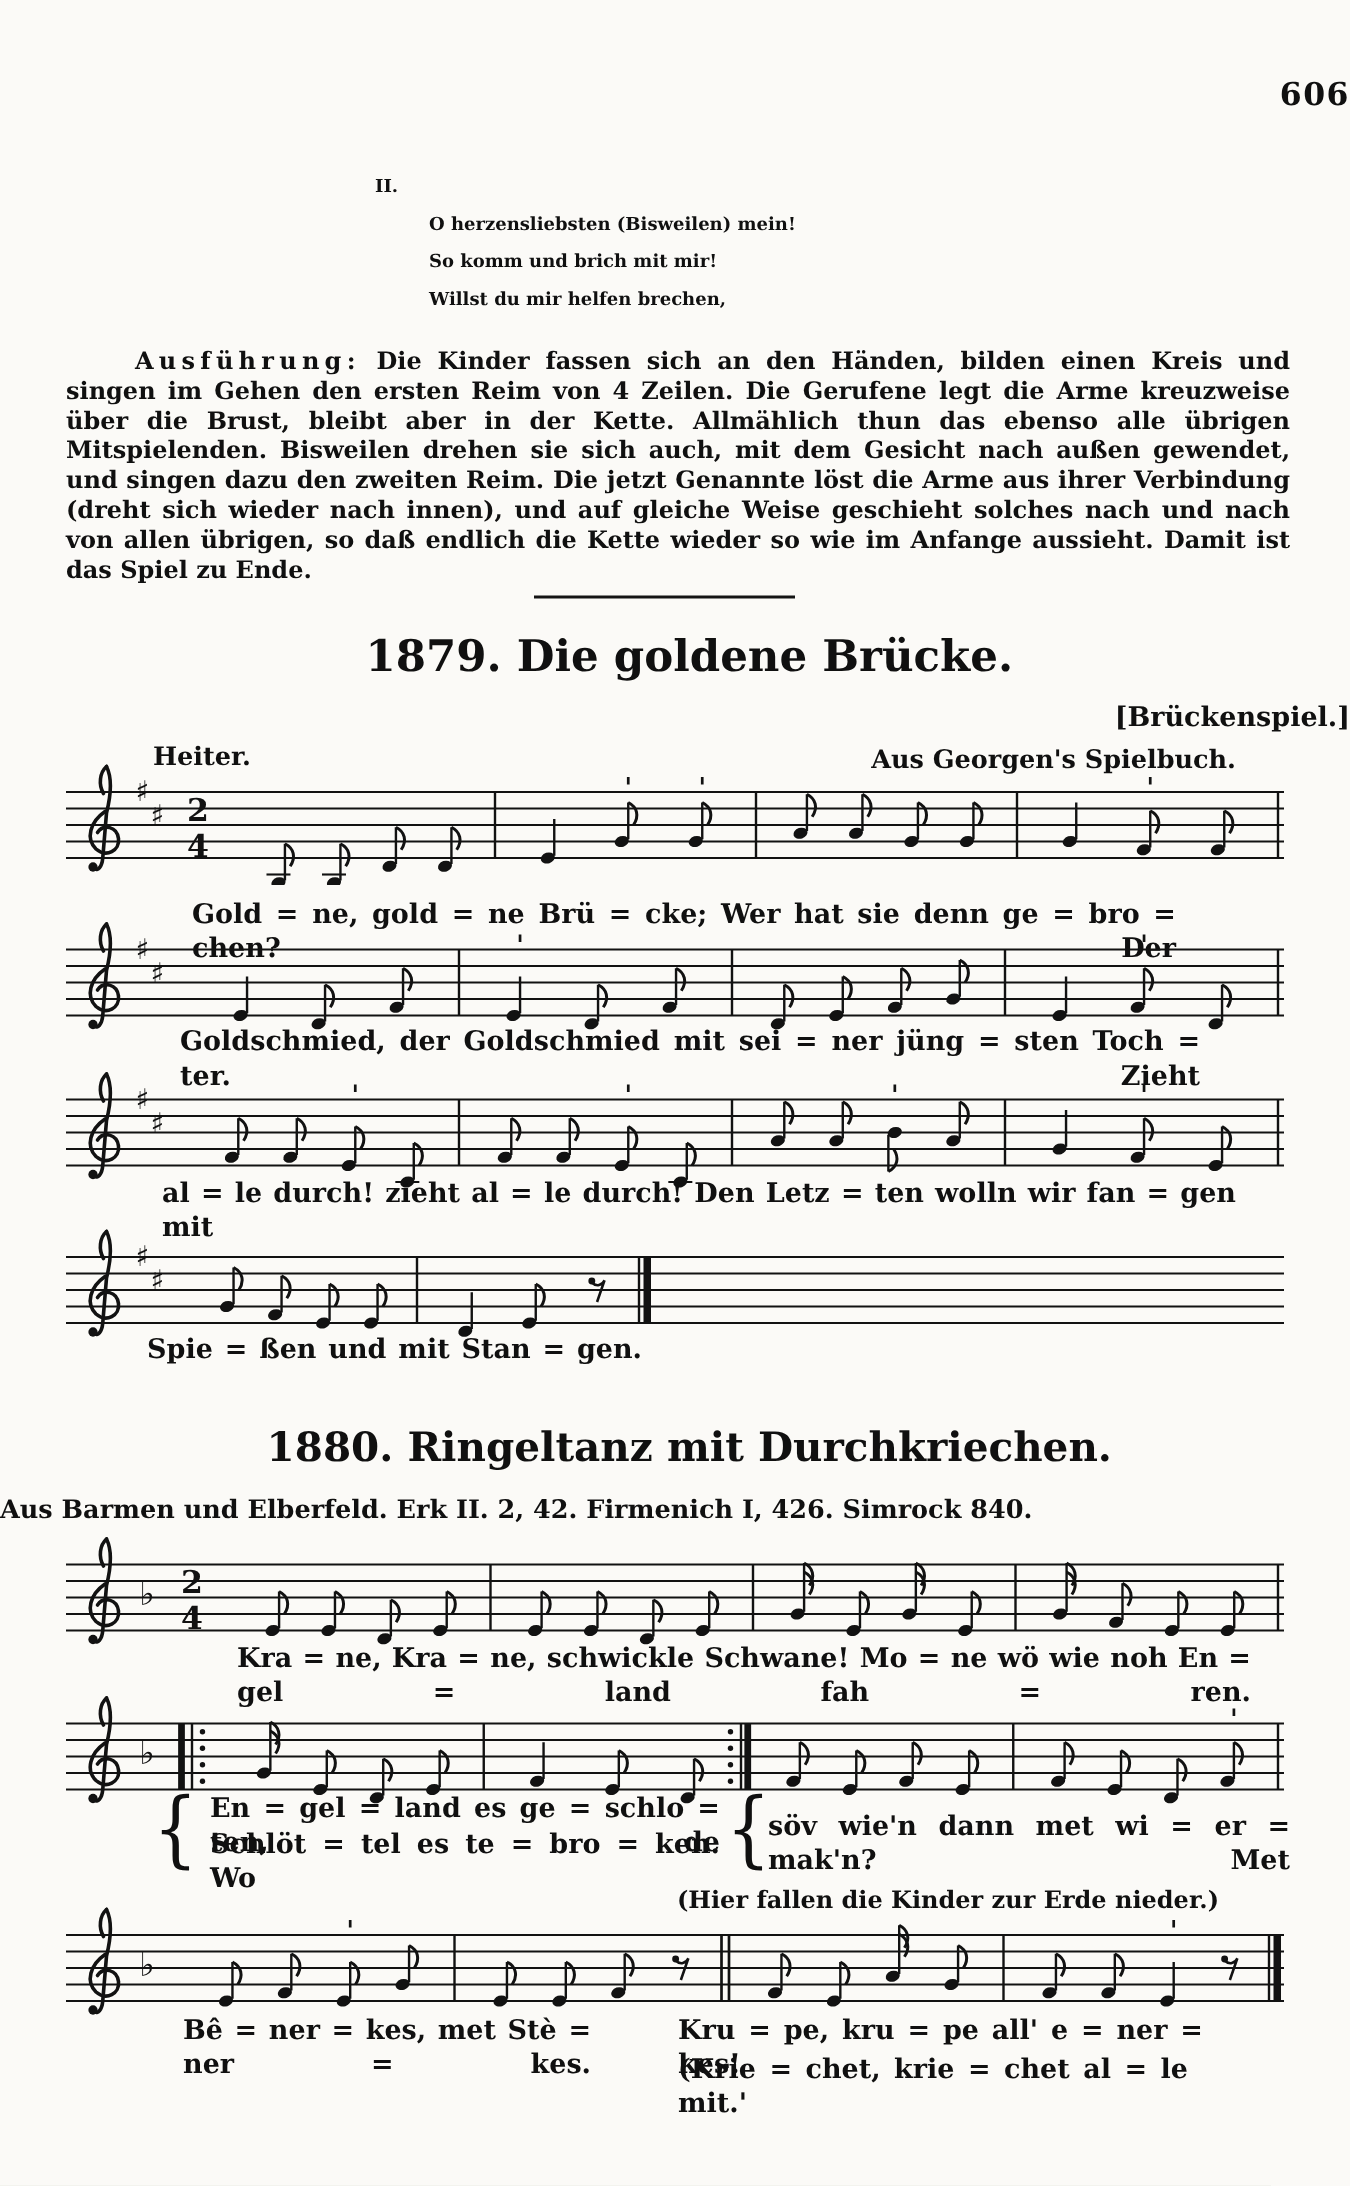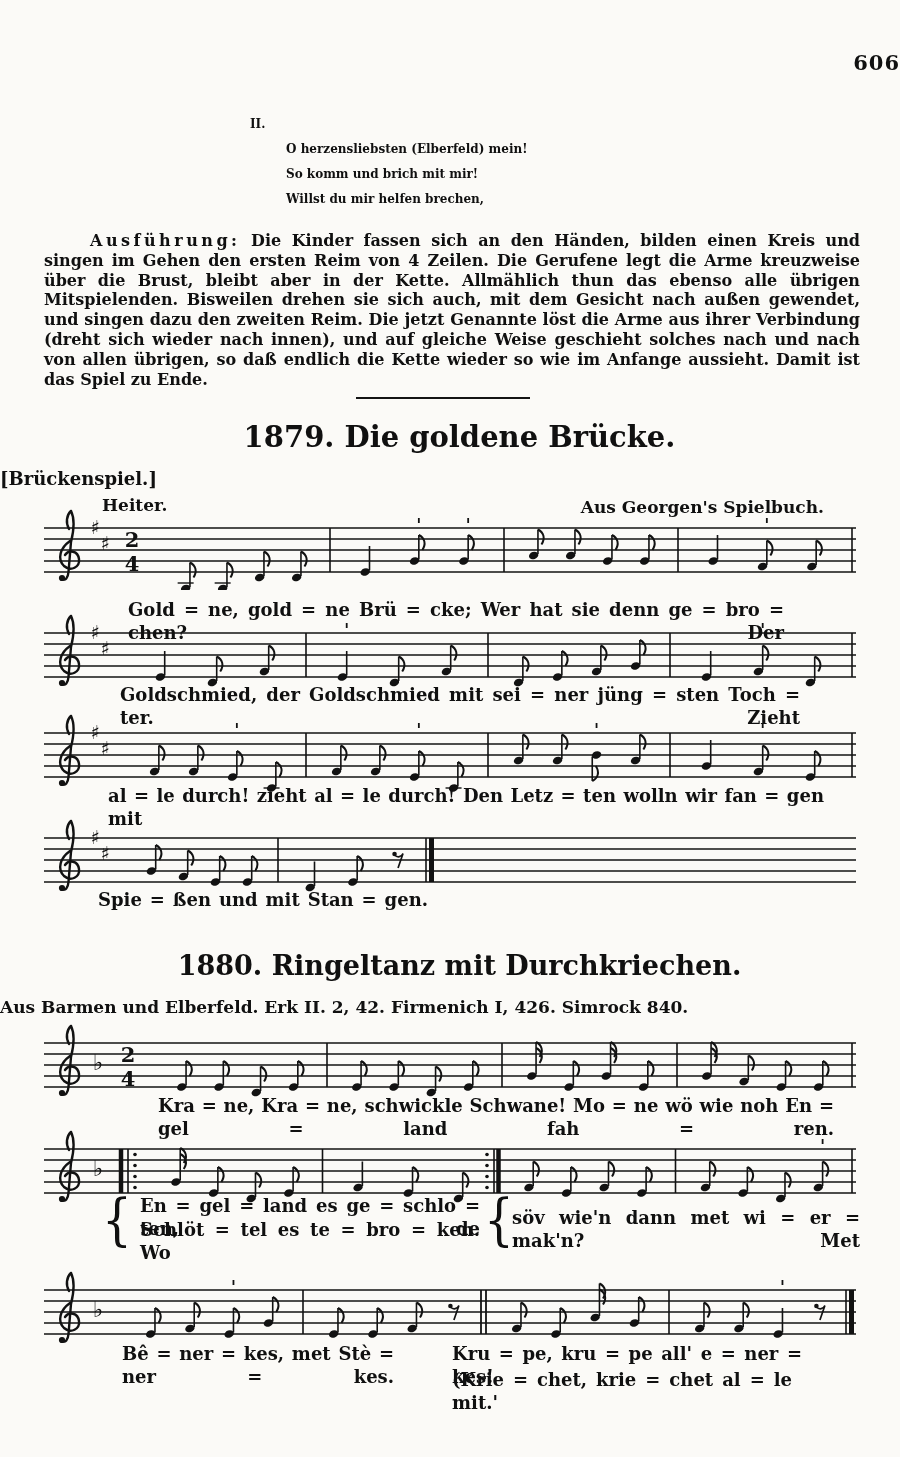--- a/index.html
+++ b/index.html
@@ -17,21 +17,21 @@
   .verse-row{display:flex;}
   .verse-numeral{width:36px;}
   .instructions{top:231px; left:44px; width:816px;
     font-size:16px; line-height:19.8px; text-align:justify; text-indent:46px;
     font-weight:bold; margin:0;}
   .gesperrt{letter-spacing:3.5px;}
   .divider{top:397px; left:356px; width:174px; border-top:2px solid #141414; height:0;}
   .song-title{left:16px; width:887px; text-align:center; font-weight:bold; margin:0;}
   .t1879{top:420px; font-size:29px;}
   .t1880{top:950px; font-size:27px;}
-  .subtitle{top:468px; left:0; width:900px; text-align:left; font-size:18px; font-weight:bold;}
+  .subtitle{top:468px; left:0; width:900px; text-align:right; font-size:18px; font-weight:bold;}
   .tempo{top:495px; left:102px; font-size:17px; font-weight:bold;}
   .src1879{top:497px; left:44px; width:780px; text-align:right; font-size:17px; font-weight:bold;}
   .src1880{top:997px; left:0; width:900px; font-size:17px; font-weight:bold;}
   .sys{left:42px; width:816px; height:86px;}
   .lyr{position:absolute; font-size:18px; line-height:23px; font-weight:bold;
     text-align:justify; text-align-last:justify;}
   .brace{position:absolute; font-size:47px; font-weight:400; transform:scaleY(1.18);
     font-family:"DejaVu Serif", serif;}
   .annotation{top:1257px; left:448px; width:368px; text-align:center; font-size:16px; font-weight:bold;}
   svg{display:block;}
@@ -42,21 +42,21 @@
 <div class="page">
 
   <div class="abs page-number">606</div>
 
   <div class="abs verse fr">
     <div class="verse-row">
       <span class="verse-numeral">II.</span>
     </div>
     <div class="verse-row">
         <span class="verse-numeral"></span>
-        <span>O herzensliebsten (Elberfeld) mein!</span>
+        <span>O herzensliebsten (Bisweilen) mein!</span>
       </div>
     <div class="verse-row">
         <span class="verse-numeral"></span>
         <span>So komm und brich mit mir!</span>
       </div>
     <div class="verse-row">
         <span class="verse-numeral"></span>
         <span>Willst du mir helfen brechen,</span>
       </div>
   </div>
@@ -457,20 +457,21 @@
         <line x1="780.6062499999999" y1="14" x2="780.6062499999999" y2="19" stroke="#121212" stroke-width="1.8"></line>
         <line x1="810" y1="24" x2="810" y2="68" stroke="#121212" stroke-width="1.6"></line>
       </svg>
     </div>
   <span class="brace" style="top:1192px; left:102px">{</span>
   <div class="lyr" style="top:1194px; left:140px; width:340px">En = gel = land es ge = schlo = ten, de</div>
   <div class="lyr" style="top:1218px; left:140px; width:340px">Schlöt = tel es te = bro = ken. Wo</div>
   <span class="brace" style="top:1192px; left:484px">{</span>
   <div class="lyr" style="top:1206px; left:512px; width:348px">söv wie'n dann met wi = er = mak'n? Met</div>
 
+  <div class="abs annotation">(Hier fallen die Kinder zur Erde nieder.)</div>
 
   <div class="abs sys" style="top:1266px">
       <svg width="816" height="86" viewBox="0 0 816 86">
         <line x1="2" y1="24" x2="814" y2="24" stroke="#121212" stroke-width="1.3"></line>
         <line x1="2" y1="35" x2="814" y2="35" stroke="#121212" stroke-width="1.3"></line>
         <line x1="2" y1="46" x2="814" y2="46" stroke="#121212" stroke-width="1.3"></line>
         <line x1="2" y1="57" x2="814" y2="57" stroke="#121212" stroke-width="1.3"></line>
         <line x1="2" y1="68" x2="814" y2="68" stroke="#121212" stroke-width="1.3"></line>
         <path stroke="#121212" fill="none" stroke-width="2.4" stroke-linecap="round" d="M 29,7 C 33,15 32,26 29,38 L 26.5,68 C 26,74 23,77 21,75"></path>
         <path stroke="#121212" fill="none" stroke-width="2.4" stroke-linecap="round" d="M 29,7 C 24.5,11 23.5,19 27,25"></path>

